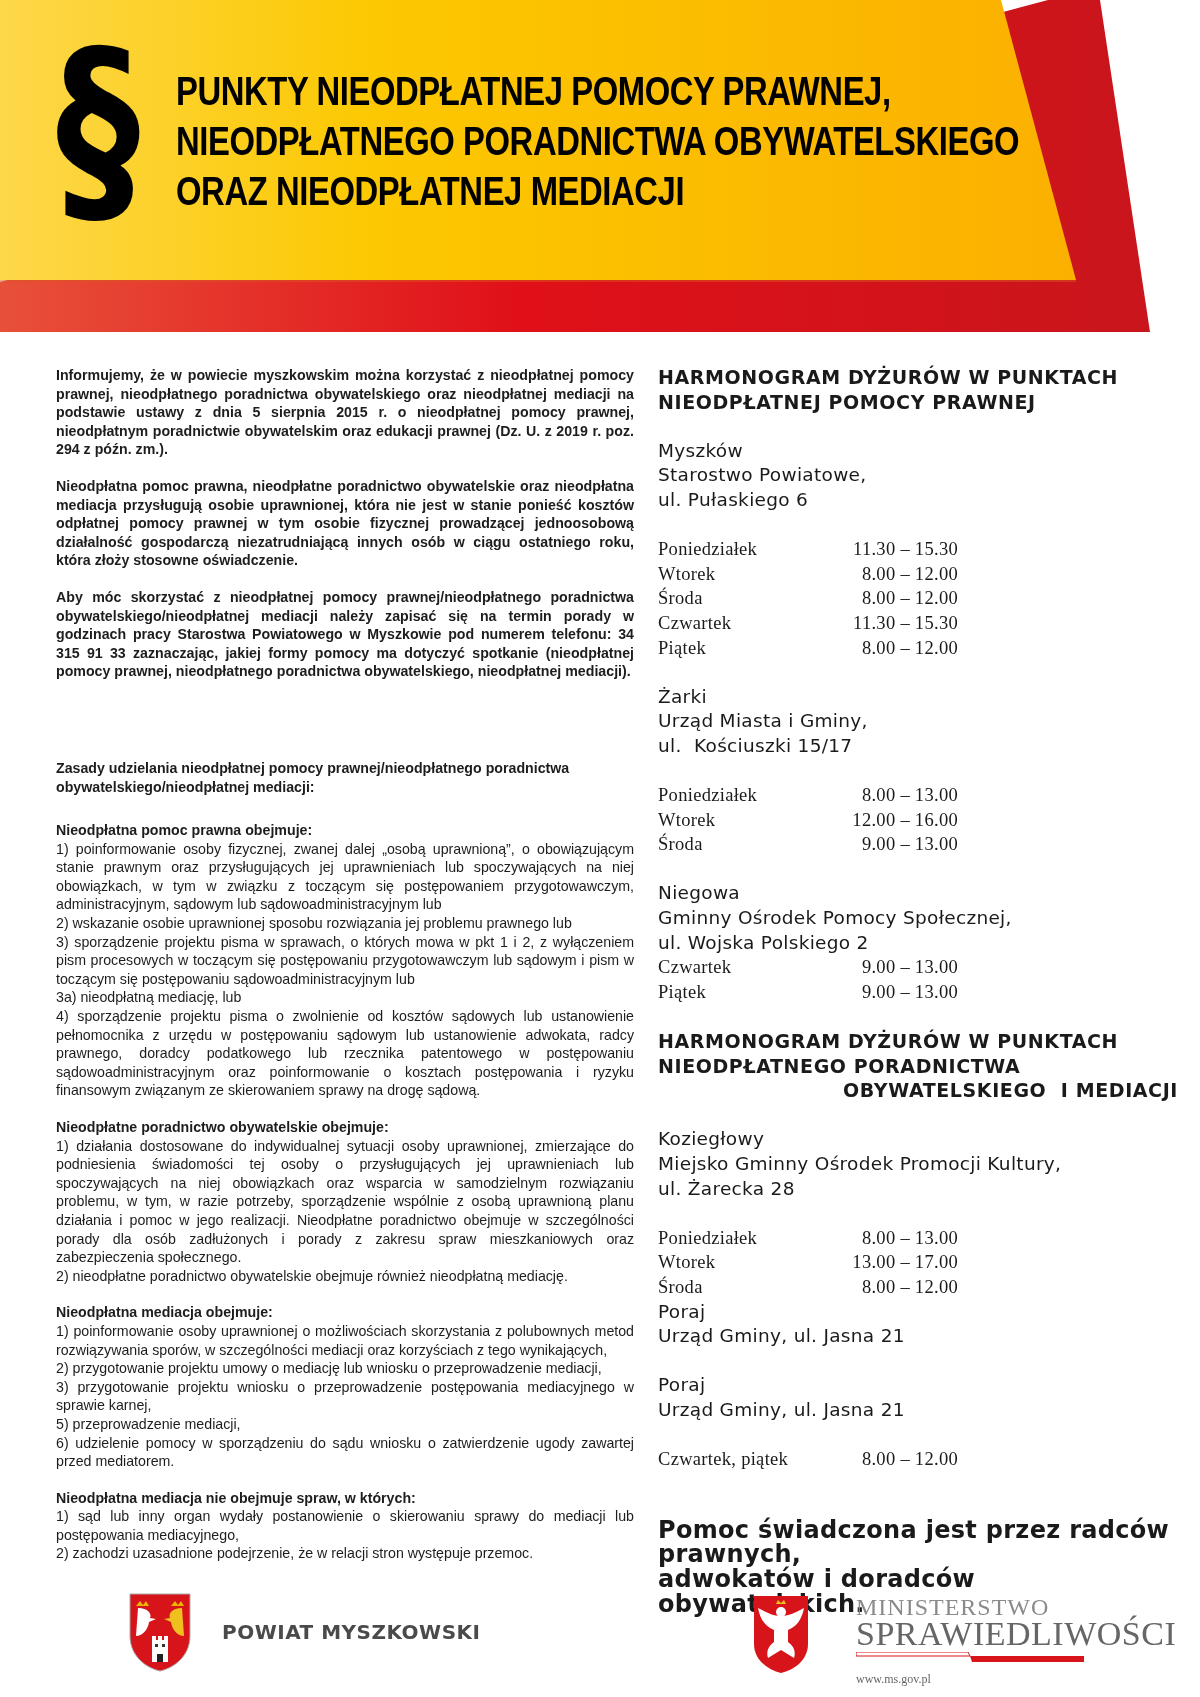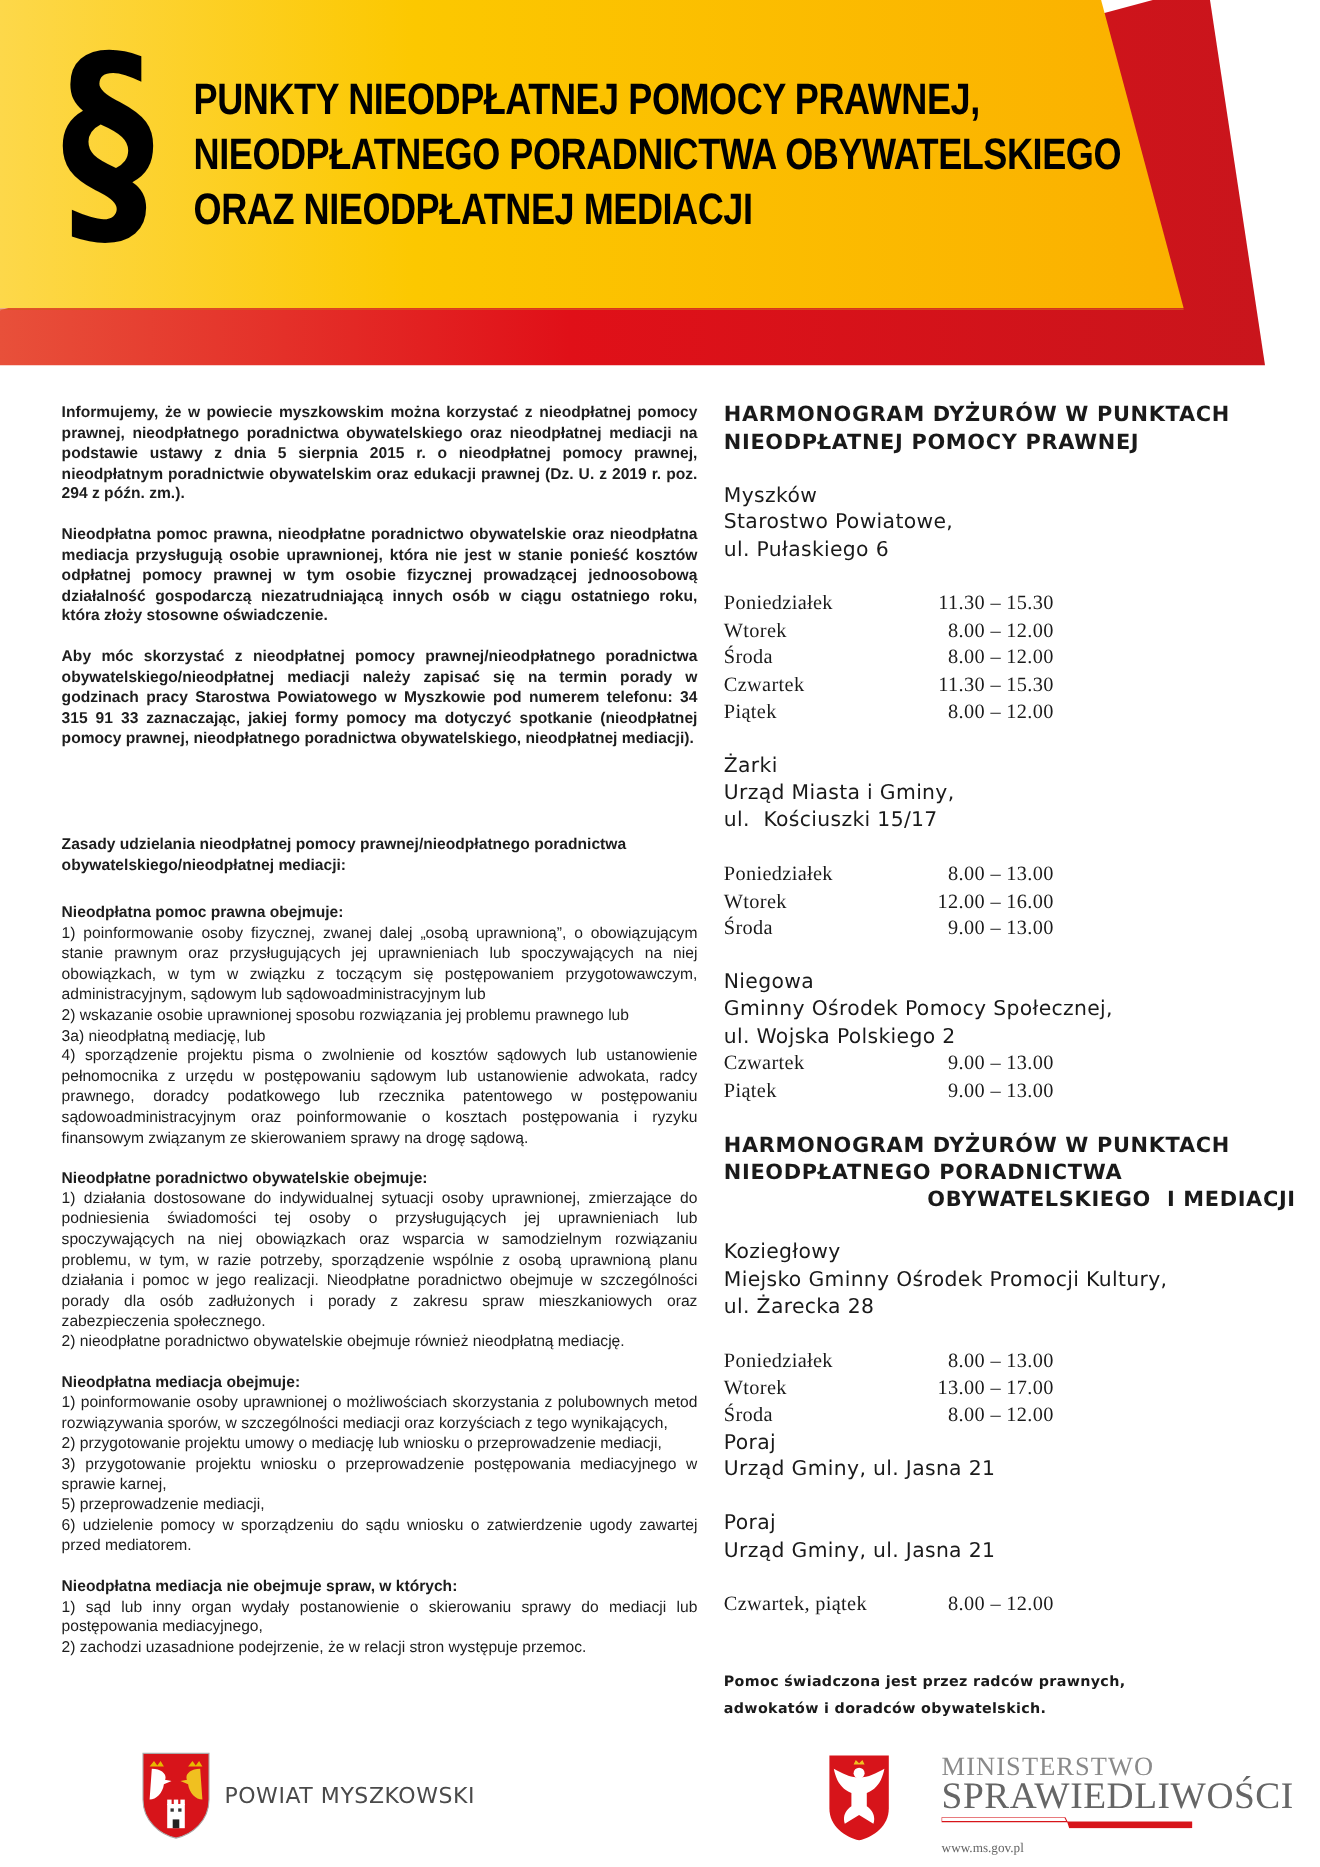--- a/index.html
+++ b/index.html
@@ -19,24 +19,24 @@
   .left-col .spacer { height: 18px; }
   .left-col .big-spacer { height: 60px; }
 
   .right-col { position: absolute; left: 658px; top: 365px; width: 520px; font-family: "DejaVu Sans", sans-serif; font-size: 18.5px; line-height: 24.6px; color: #1a1a1a; letter-spacing: 0.3px; }
   .right-col .h { font-weight: bold; letter-spacing: 0.6px; font-size: 19px; }
   .right-col .city { font-weight: normal; }
   .right-col .gap { height: 24.6px; }
   .sched-row { display: flex; font-family: Liberation Serif, serif; }
   .sched-row .day { width: 158px; }
   .sched-row .time { width: 142px; text-align: right; white-space: pre; }
-  .right-col .footer-note { font-weight: bold; font-size: 13px; margin-top: 24px; }
+  .right-col .footer-note { font-weight: bold; font-size: 24px; margin-top: 24px; }
 
   .logo-left { position: absolute; left: 128px; top: 1592px; display: flex; align-items: center; }
-  .logo-left .brand { font-family: "DejaVu Sans", sans-serif; font-weight: normal; font-size: 20px; color: #4a4a4a; margin-left: 12px; letter-spacing: 0.5px; }
+  .logo-left .brand { font-family: "DejaVu Sans", sans-serif; font-weight: bold; font-size: 20px; color: #4a4a4a; margin-left: 30px; letter-spacing: 0.5px; }
   .logo-right { position: absolute; left: 752px; top: 1594px; display: flex; align-items: flex-start; gap: 28px; }
   .ms-text { margin-left: 18px; font-family: "Liberation Serif", serif; }
   .ms-text .l1 { font-size: 24px; color: #8a8a8a; letter-spacing: 1px; line-height: 26px; }
   .ms-text .l2 { font-size: 34px; color: #666; letter-spacing: 0.5px; line-height: 28px; }
   .ms-text .ribbon { position: relative; width: 228px; height: 10px; margin-top: 4px; }
   .ms-text .url { font-size: 12px; color: #666; margin-top: 6px; }
 </style>
 </head>
 <body>
 
@@ -70,20 +70,21 @@
   <p class="bold">Informujemy, że w powiecie myszkowskim można korzystać z nieodpłatnej pomocy prawnej, nieodpłatnego poradnictwa obywatelskiego oraz nieodpłatnej mediacji na podstawie ustawy z dnia 5 sierpnia 2015 r. o nieodpłatnej pomocy prawnej, nieodpłatnym poradnictwie obywatelskim oraz edukacji prawnej (Dz. U. z 2019 r. poz. 294 z późn. zm.).</p>
   <p class="bold">Nieodpłatna pomoc prawna, nieodpłatne poradnictwo obywatelskie oraz nieodpłatna mediacja przysługują osobie uprawnionej, która nie jest w stanie ponieść kosztów odpłatnej pomocy prawnej w tym osobie fizycznej prowadzącej jednoosobową działalność gospodarczą niezatrudniającą innych osób w ciągu ostatniego roku, która złoży stosowne oświadczenie.</p>
   <p class="bold">Aby móc skorzystać z nieodpłatnej pomocy prawnej/nieodpłatnego poradnictwa obywatelskiego/nieodpłatnej mediacji należy zapisać się na termin porady w godzinach pracy Starostwa Powiatowego w Myszkowie pod numerem telefonu: 34 315 91 33 zaznaczając, jakiej formy pomocy ma dotyczyć spotkanie (nieodpłatnej pomocy prawnej, nieodpłatnego poradnictwa obywatelskiego, nieodpłatnej mediacji).</p>
   <div class="big-spacer"></div>
   <p class="sec-title" style="margin-bottom:25px;text-align:left;">Zasady udzielania nieodpłatnej pomocy prawnej/nieodpłatnego poradnictwa obywatelskiego/nieodpłatnej mediacji:</p>
 
   <div>
     <p class="sec-title">Nieodpłatna pomoc prawna obejmuje:</p>
     <p class="item">1)  poinformowanie osoby fizycznej, zwanej dalej „osobą uprawnioną”, o obowiązującym stanie prawnym oraz przysługujących jej uprawnieniach lub  spoczywających na niej obowiązkach, w tym w związku z toczącym się postępowaniem przygotowawczym, administracyjnym, sądowym lub sądowoadministracyjnym lub</p>
     <p class="item">2)   wskazanie osobie uprawnionej sposobu rozwiązania jej problemu prawnego lub</p>
+    <p class="item">3)    sporządzenie projektu pisma w sprawach, o których mowa w pkt 1 i 2, z wyłączeniem pism procesowych w toczącym się postępowaniu przygotowawczym lub sądowym i pism  w toczącym się postępowaniu sądowoadministracyjnym lub</p>
     <p class="item">3a)   nieodpłatną mediację, lub</p>
     <p class="item">4) sporządzenie projektu pisma o zwolnienie od kosztów sądowych lub ustanowienie pełnomocnika z urzędu w postępowaniu sądowym lub ustanowienie adwokata, radcy prawnego, doradcy podatkowego lub rzecznika patentowego w postępowaniu sądowoadministracyjnym oraz poinformowanie o kosztach postępowania i ryzyku finansowym związanym ze skierowaniem sprawy na drogę sądową.</p>
   </div>
   <div class="spacer"></div>
   <div>
     <p class="sec-title">Nieodpłatne poradnictwo obywatelskie obejmuje:</p>
     <p class="item">1) działania dostosowane do indywidualnej sytuacji osoby uprawnionej, zmierzające do podniesienia świadomości tej osoby o przysługujących jej uprawnieniach lub spoczywających na niej obowiązkach oraz wsparcia w samodzielnym rozwiązaniu problemu, w tym, w razie potrzeby, sporządzenie wspólnie z osobą uprawnioną planu działania i pomoc w jego realizacji. Nieodpłatne poradnictwo obejmuje w szczególności porady dla osób zadłużonych i porady z zakresu spraw mieszkaniowych oraz zabezpieczenia społecznego.</p>
     <p class="item">2) nieodpłatne poradnictwo obywatelskie obejmuje również nieodpłatną mediację.</p>
   </div>
   <div class="spacer"></div>

